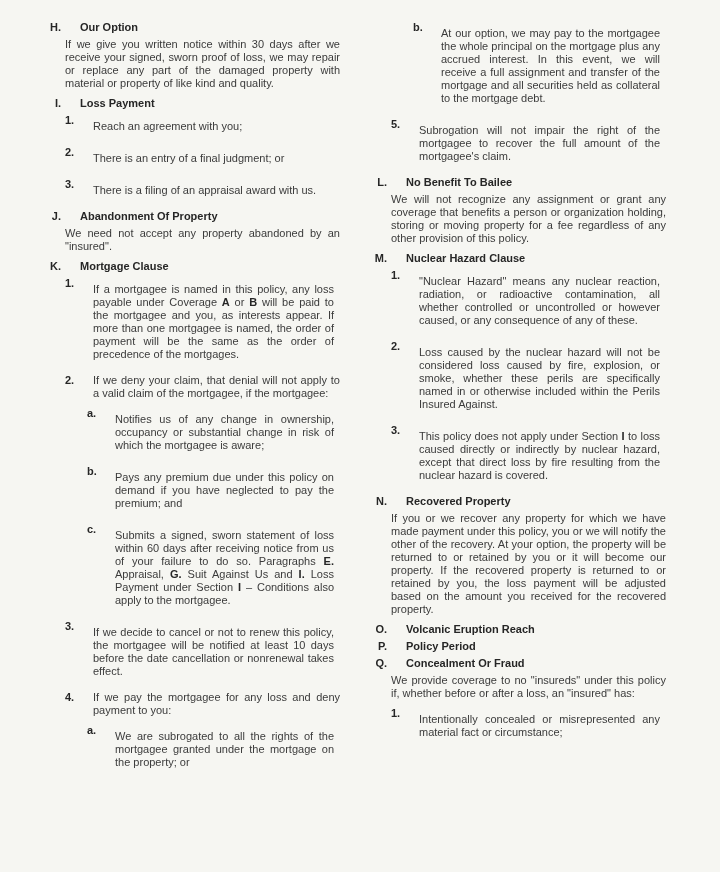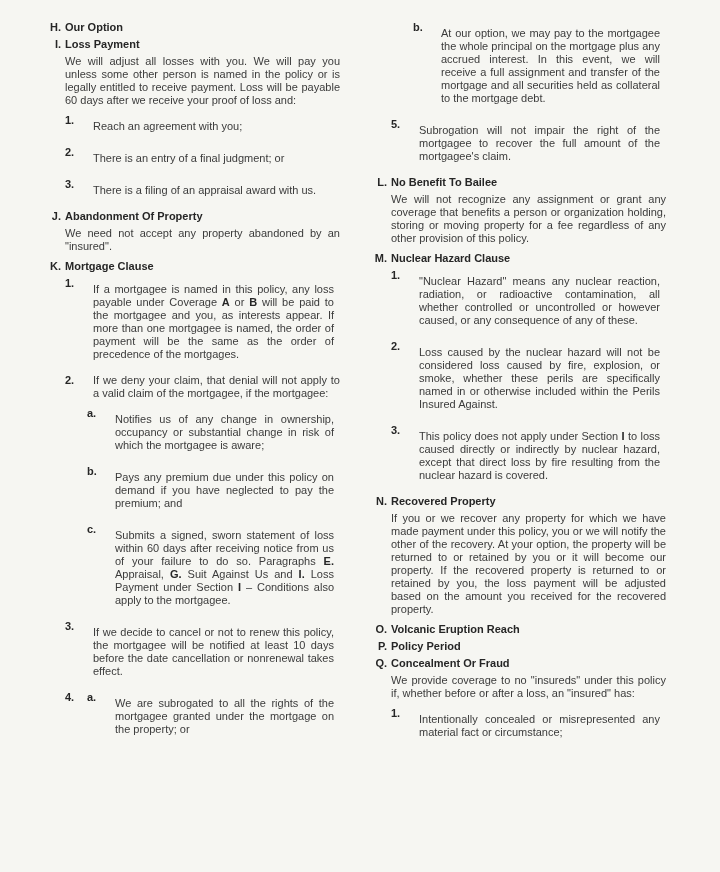--- a/index.html
+++ b/index.html
@@ -23,21 +23,21 @@
 
   .sec { margin: 0 0 3px 0; }
 
   .heading {
     display: flex;
     font-weight: 700;
     color: var(--bold, #262626);
     margin: 0 0 4px 0;
   }
   .heading .letter { flex: none; width: 15px; text-align: right; margin-right: 4px; }
-  .heading .title { flex: 1; }
+  .heading .title { flex: 1; margin-left: 15px; }
 
   .para {
     margin: 0 0 7px 19px;
     text-align: justify;
   }
 
   .item { display. flex; display: flex; align-items: flex-start; margin: 0 0 7px 19px; }
   .item .num {
     flex: none; width: 22px;
     font-weight: 700;
@@ -57,28 +57,28 @@
 
 <div class="page">
 
   <div class="col">
 
     <div class="sec">
       <div class="heading">
         <span class="letter">H.</span>
         <span class="title">Our Option</span>
       </div>
+      <p class="para">If we give you written notice within 30 days after we receive your signed, sworn proof of loss, we may repair or replace any part of the damaged property with material or property of like kind and quality.</p>
     </div>
 
     <div class="sec">
       <div class="heading">
         <span class="letter">I.</span>
         <span class="title">Loss Payment</span>
       </div>
-      <p class="para">We will adjust all losses with you. We will pay you unless some other person is named in the policy or is legally entitled to receive payment. Loss will be payable 60 days after we receive your proof of loss and:</p>
       <div class="item">
         <span class="num">1.</span>
         <p class="jt">Reach an agreement with you;</p>
       </div>
       <div class="item">
         <span class="num">2.</span>
         <p class="jt">There is an entry of a final judgment; or</p>
       </div>
       <div class="item">
         <span class="num">3.</span>
@@ -125,20 +125,21 @@
       </div>
 
       <div class="item">
         <span class="num">3.</span>
         <p class="jt">If we decide to cancel or not to renew this policy, the mortgagee will be notified at least 10 days before the date cancellation or nonrenewal takes effect.</p>
       </div>
 
       <div class="item">
         <span class="num">4.</span>
         <div class="itext">
+          <p class="jt">If we pay the mortgagee for any loss and deny payment to you:</p>
           <div class="item">
             <span class="num">a.</span>
             <p class="jt">We are subrogated to all the rights of the mortgagee granted under the mortgage on the property; or</p>
           </div>
         </div>
       </div>
     </div>
 
   </div>
 

